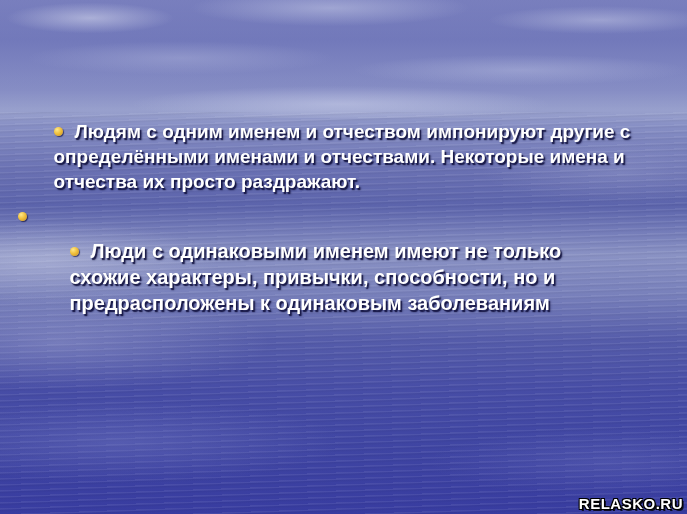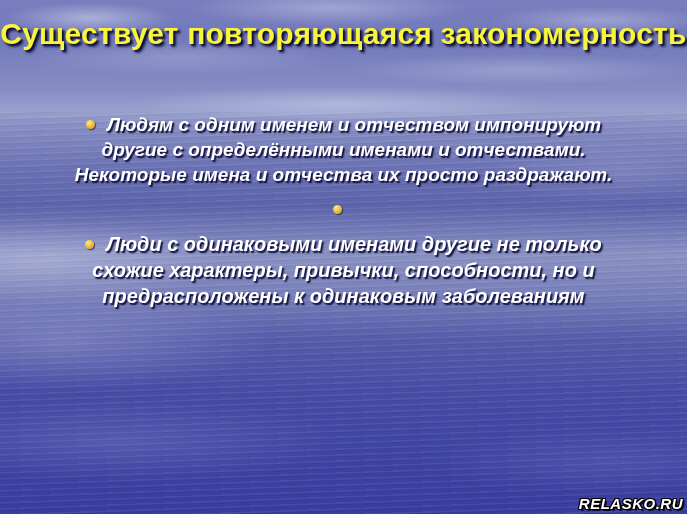--- a/index.html
+++ b/index.html
@@ -56,56 +56,52 @@
     text-align:center;
     font-size:30px;line-height:40px;font-weight:bold;
     color:#f8f53a;
     text-shadow:2px 2px 2px rgba(8,8,45,.9), 3px 3px 3px rgba(8,8,45,.55);
     letter-spacing:.2px;
   }
   .content{
     position:absolute;left:0;top:112px;width:687px;
   }
   .bullet{
-    text-align:center;
     font-weight:bold;
     color:#ffffff;
     font-size:20px;line-height:26px;
     text-shadow:1.5px 1.5px 1px rgba(15,15,60,.85), 2px 2px 2px rgba(15,15,60,.5);
-    margin:0 auto 9px auto;
-    font-style:italic;
+    margin:7px auto 9px auto;
   }
   .b1{max-width:580px;font-size:19px;line-height:25px;}
   .b2{max-width:652px;}
   .b3{max-width:612px;}
   .b4{max-width:548px;}
   .dot{
     display:inline-block;width:9px;height:9px;border-radius:50%;
     background:radial-gradient(circle at 35% 30%, #ffe98a 0%, #f0c13f 45%, #c98f1e 100%);
     box-shadow:1px 1px 1px rgba(15,15,60,.7);
     margin-right:12px;vertical-align:2px;
     text-shadow:none;
   }
   .watermark{
     position:absolute;right:4px;bottom:2px;
     font-size:15px;font-weight:bold;letter-spacing:.5px;
     color:#ffffff;
     text-shadow:-1px -1px 0 #000, 1px -1px 0 #000, -1px 1px 0 #000, 1px 1px 0 #000, 2px 2px 0 rgba(0,0,0,.8);
-    font-style:italic;
   }
 </style>
 </head>
 <body>
 
 <div class="slide">
   <div class="sky"></div>
   <div class="water"></div>
 
-  <div class="title">Существует повторяющаяся закономерность</div>
 
   <div class="content">
     <div class="bullet b1"><span class="dot"></span><span>Людям с одним именем и отчеством импонируют другие с определёнными именами и отчествами. Некоторые имена и отчества их просто раздражают.</span></div>
     <div class="bullet b2"><span class="dot"></span></div>
-    <div class="bullet b4"><span class="dot"></span><span>Люди с одинаковыми именами другие не только схожие характеры, привычки, способности, но и предрасположены к одинаковым заболеваниям</span></div>
+    <div class="bullet b4"><span class="dot"></span><span>Люди с одинаковыми именем имеют не только схожие характеры, привычки, способности, но и предрасположены к одинаковым заболеваниям</span></div>
   </div>
 
   <div class="watermark">RELASKO.RU</div>
 </div>
 
 </body></html>

